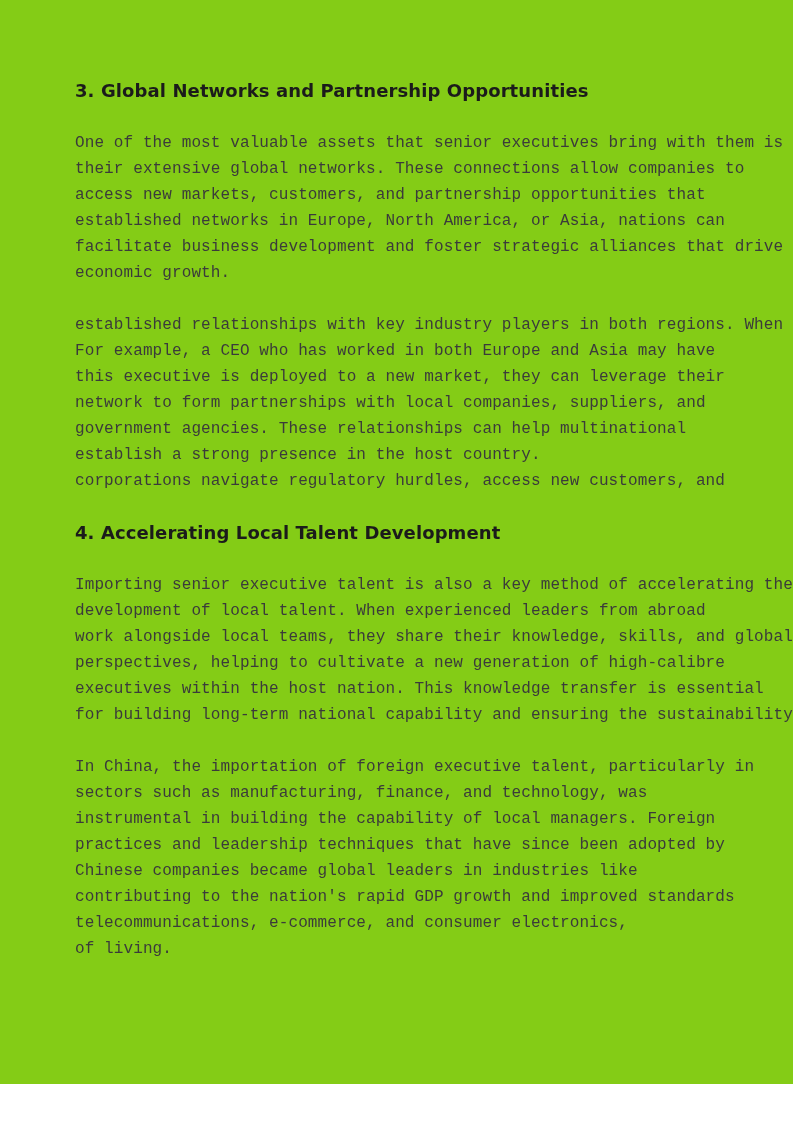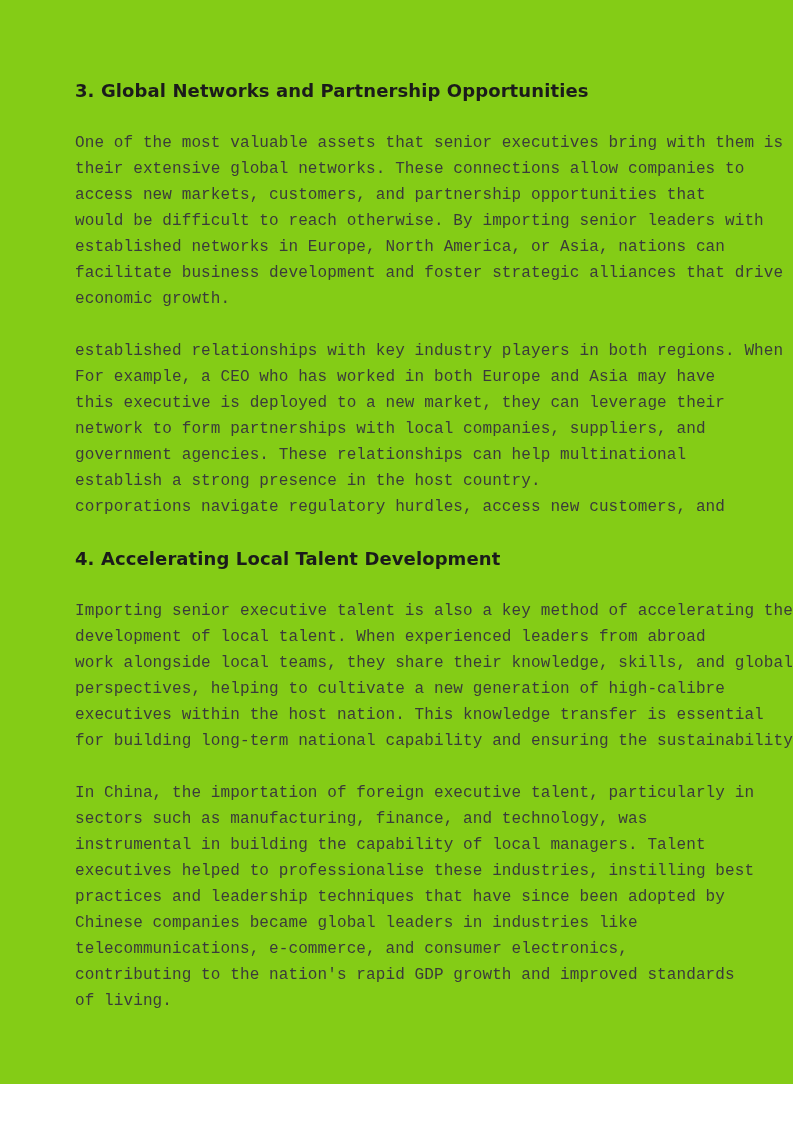--- a/index.html
+++ b/index.html
@@ -59,21 +59,20 @@
 
 <div class="doc-page">
   <main class="doc-content">
 
     <section>
       <h2 class="doc-heading">3. Global Networks and Partnership Opportunities</h2>
       <div class="doc-paragraph">
           <div class="line">One of the most valuable assets that senior executives bring with them is</div>
           <div class="line">their extensive global networks. These connections allow companies to</div>
           <div class="line">access new markets, customers, and partnership opportunities that</div>
-          <div class="line">would be difficult to reach otherwise. By importing senior leaders with</div>
           <div class="line">established networks in Europe, North America, or Asia, nations can</div>
           <div class="line">facilitate business development and foster strategic alliances that drive</div>
           <div class="line">economic growth.</div>
         </div>
       <div class="doc-paragraph">
           <div class="line">established relationships with key industry players in both regions. When</div>
           <div class="line">For example, a CEO who has worked in both Europe and Asia may have</div>
           <div class="line">this executive is deployed to a new market, they can leverage their</div>
           <div class="line">network to form partnerships with local companies, suppliers, and</div>
           <div class="line">government agencies. These relationships can help multinational</div>
@@ -88,26 +87,25 @@
           <div class="line">Importing senior executive talent is also a key method of accelerating the</div>
           <div class="line">development of local talent. When experienced leaders from abroad</div>
           <div class="line">work alongside local teams, they share their knowledge, skills, and global</div>
           <div class="line">perspectives, helping to cultivate a new generation of high-calibre</div>
           <div class="line">executives within the host nation. This knowledge transfer is essential</div>
           <div class="line">for building long-term national capability and ensuring the sustainability</div>
         </div>
       <div class="doc-paragraph">
           <div class="line">In China, the importation of foreign executive talent, particularly in</div>
           <div class="line">sectors such as manufacturing, finance, and technology, was</div>
-          <div class="line">instrumental in building the capability of local managers. Talent</div>
-          <div class="line">executives helped to professionalise these industries, instilling best</div>
+          <div class="line">instrumental in building the capability of local managers. Foreign</div>
           <div class="line">practices and leadership techniques that have since been adopted by</div>
           <div class="line">Chinese companies became global leaders in industries like</div>
+          <div class="line">contributing to the nation's rapid GDP growth and improved standards</div>
           <div class="line">telecommunications, e-commerce, and consumer electronics,</div>
-          <div class="line">contributing to the nation's rapid GDP growth and improved standards</div>
           <div class="line">of living.</div>
         </div>
     </section>
 
   </main>
 
   <footer class="doc-footer">
     <span class="page-number">43</span>
   </footer>
 </div>

